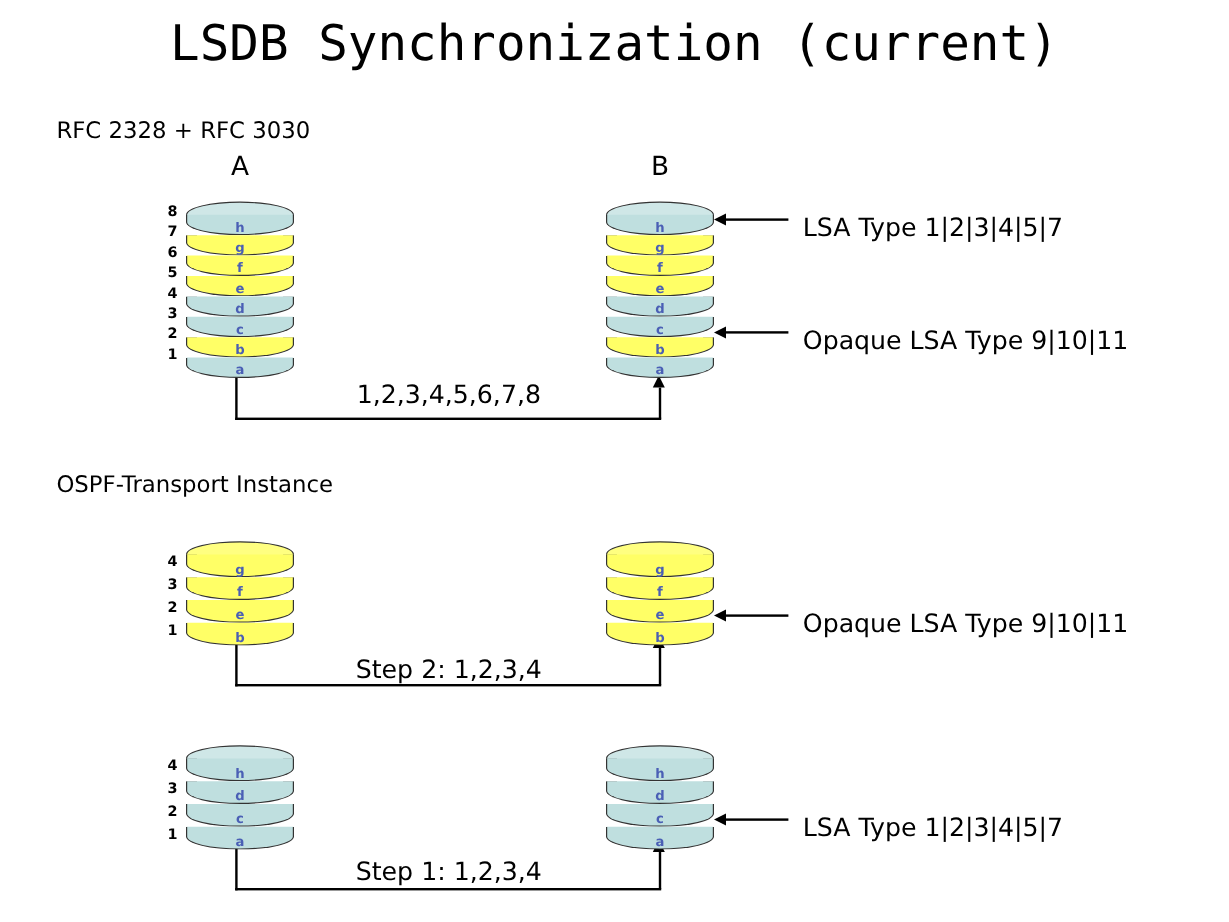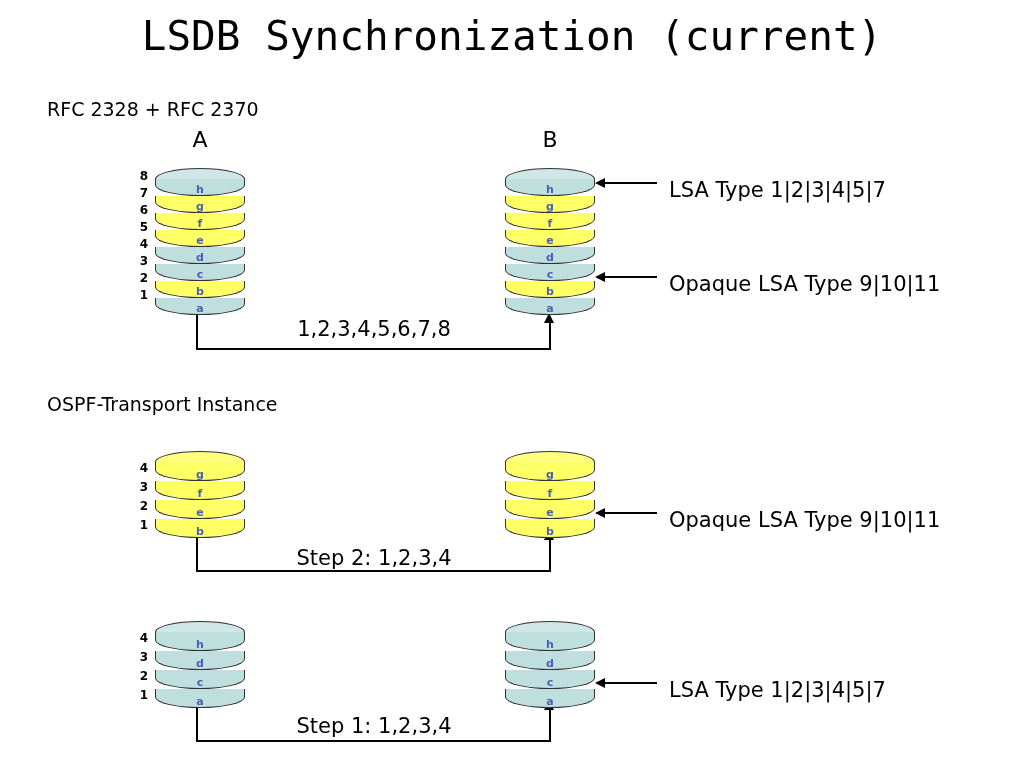--- a/index.html
+++ b/index.html
@@ -181,21 +181,21 @@
     font-size: 21px;
     color: #000000;
     margin-left: 12px;
   }
 </style>
 </head>
 <body>
 
 <div class="slide-title">LSDB Synchronization (current)</div>
 
-<div class="section-heading" id="heading-rfc">RFC 2328 + RFC 2370</div>
+<div class="section-heading" id="heading-rfc">RFC 2328 + RFC 3030</div>
 
 <div class="cyl-caption" style="left:180px; top:127px;">A</div>
 <div class="cyl-caption" style="left:530px; top:127px;">B</div>
 
 <div class="index-col" id="idx-rfc-a" style="left:124px; top:168px;">
     <div>8</div>
     <div>7</div>
     <div>6</div>
     <div>5</div>
     <div>4</div>

